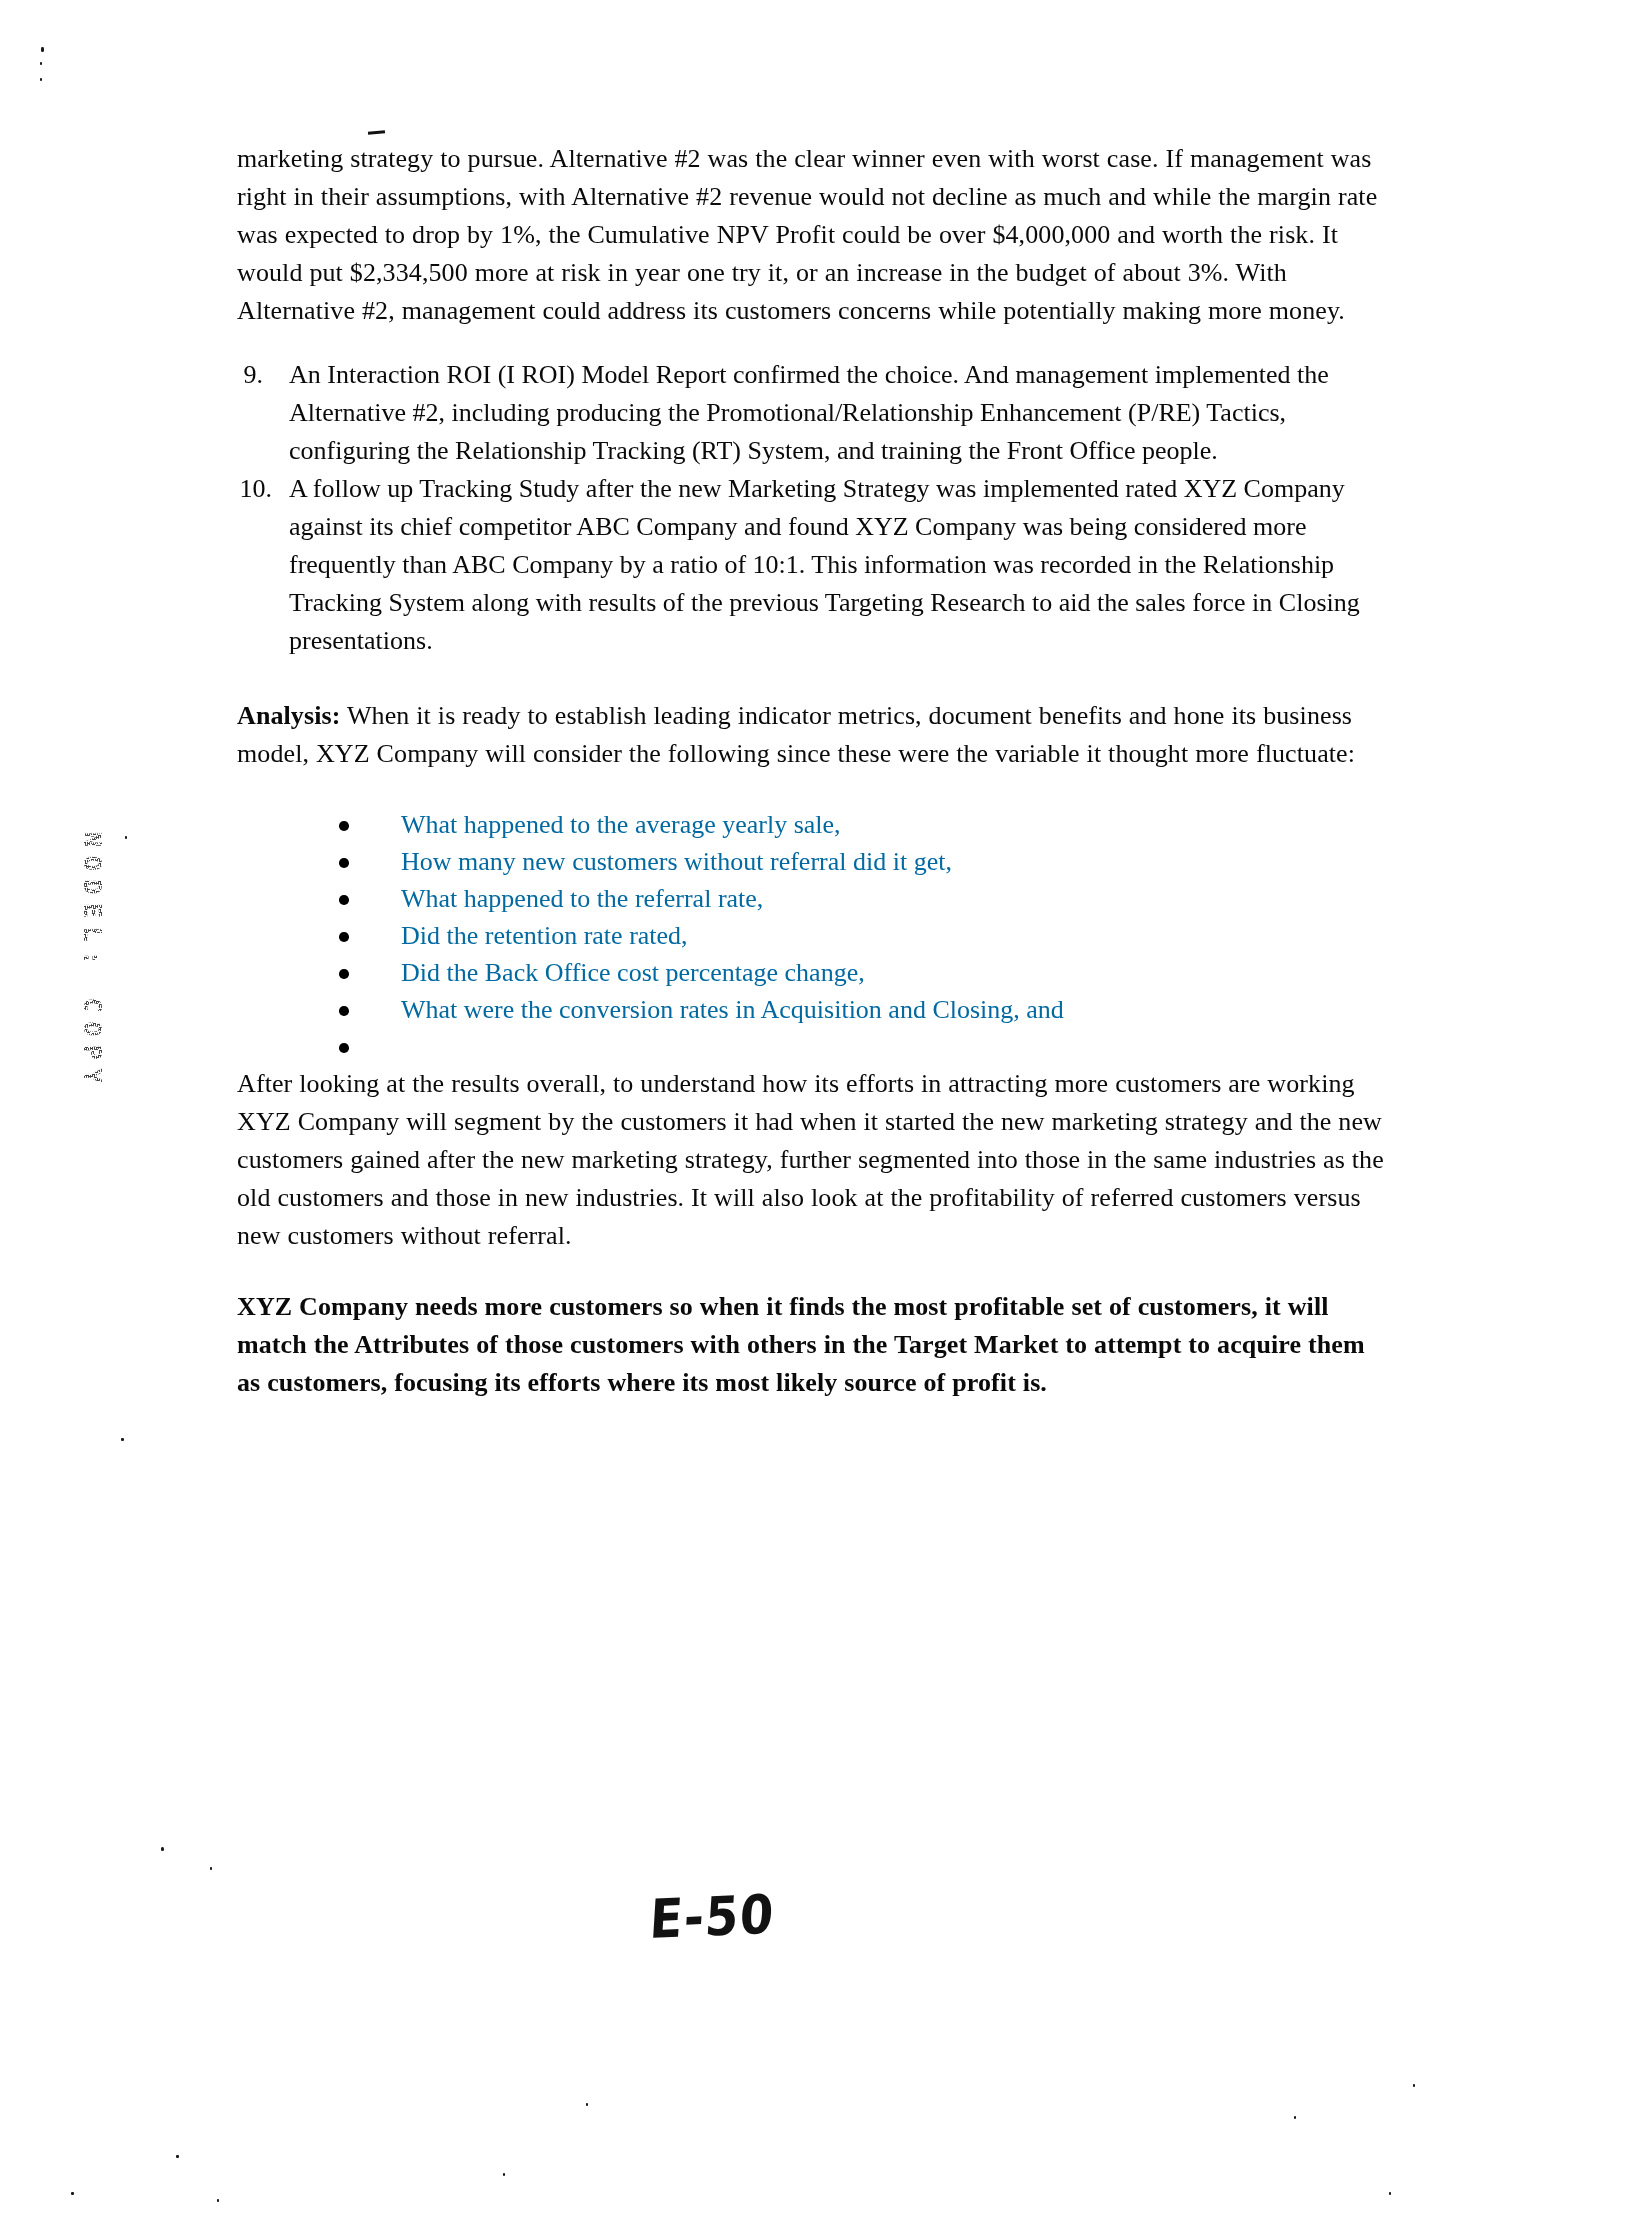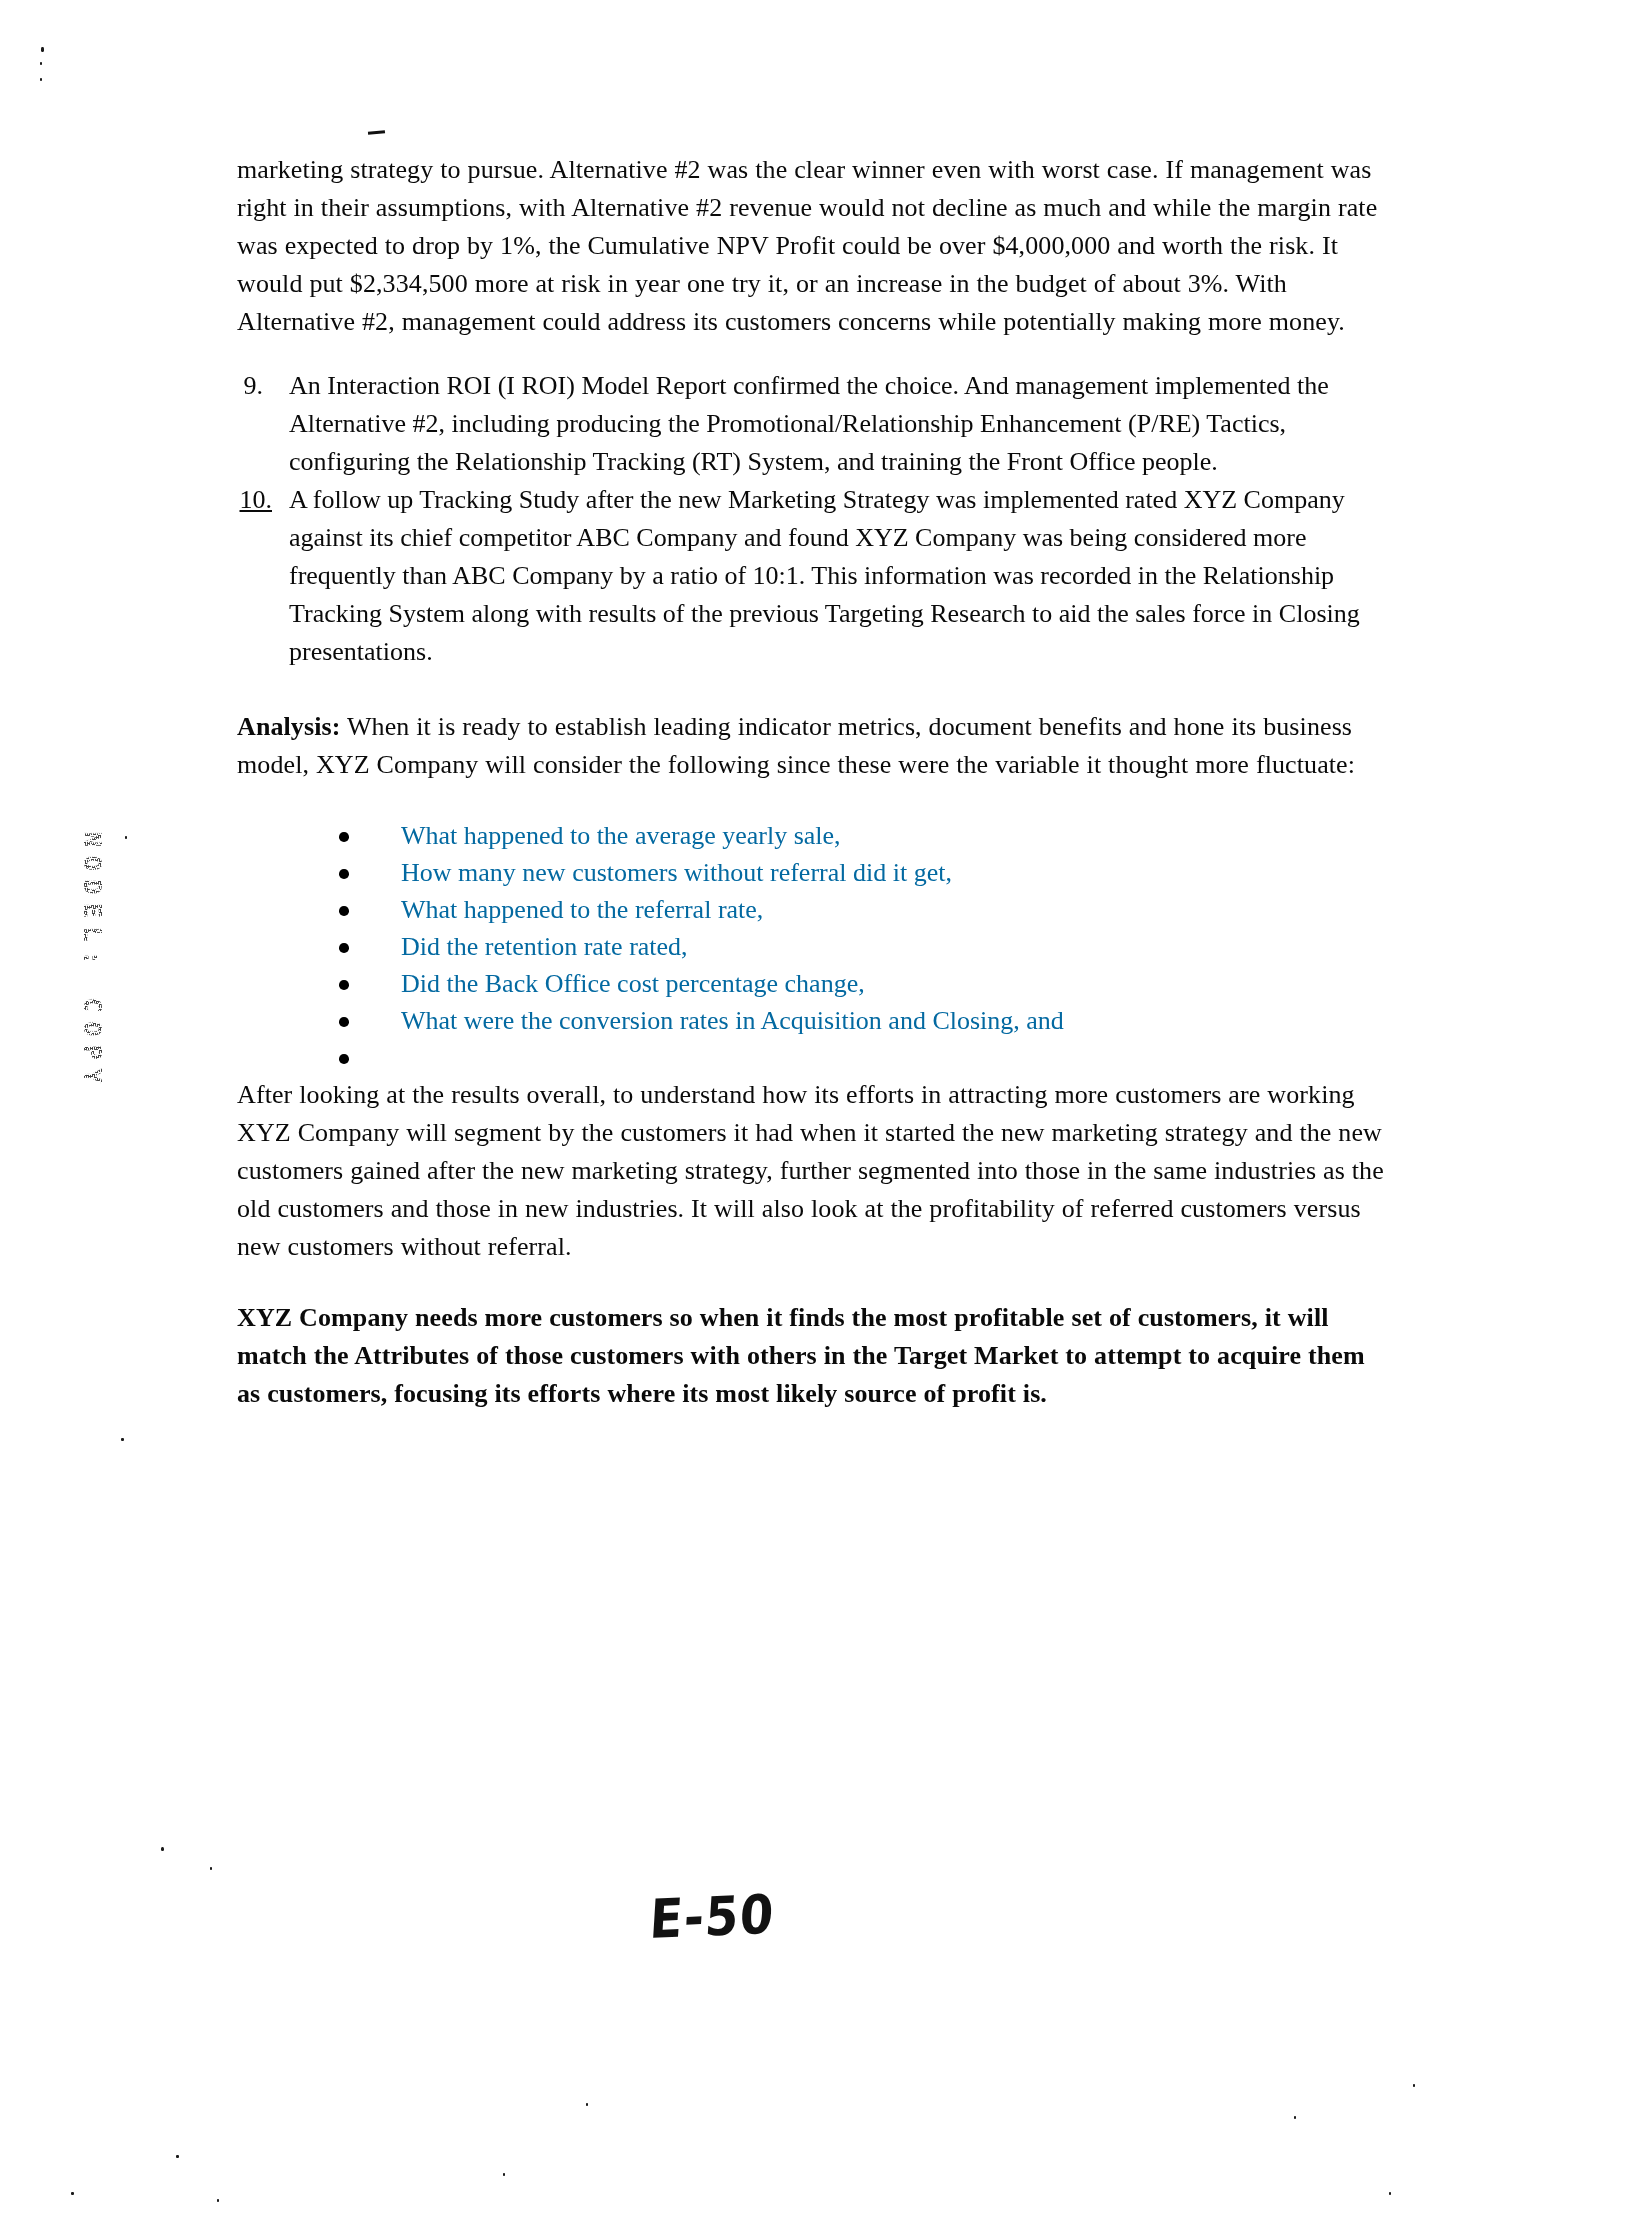--- a/index.html
+++ b/index.html
@@ -17,21 +17,21 @@
     overflow: hidden;
     font-family: "Liberation Serif", "DejaVu Serif", serif;
     color: #000000;
     -webkit-font-smoothing: none;
   }
 
   
   #text-column {
     position: absolute;
     left: 237px;
-    top: 125px;
+    top: 114px;
     width: 1152px;
   }
 
   .para {
     font-size: 26px;
     line-height: 38px;
     text-align: left;
     letter-spacing: 0.1px;
     word-spacing: 0.3px;
     color: #0a0a0a;
@@ -52,21 +52,21 @@
   }
   .num-item .marker {
     position: absolute;
     left: 6.4px;
     top: 0;
     width: 42px;
     text-align: left;
     font-size: 26px;
     line-height: 38px;
   }
-  .num-item.wide .marker { left: 2.5px; text-decoration: underline; }
+  .num-item.wide .marker { left: 2.5px; }
 
   
   #bullet-list {
     margin-top: 33px;
     margin-left: 0;
     padding: 0;
     list-style: none;
   }
   #bullet-list li {
     position: relative;

